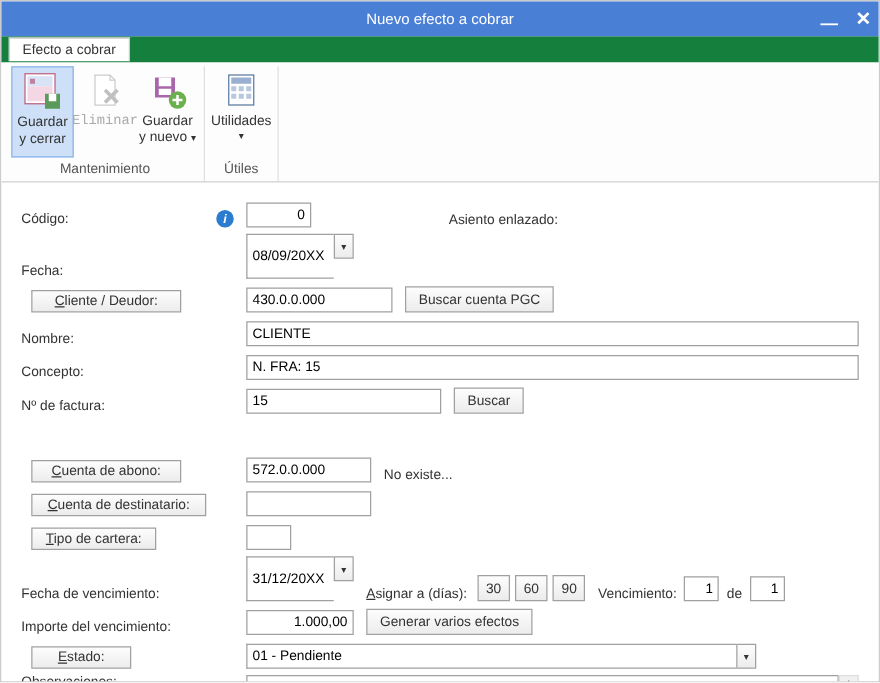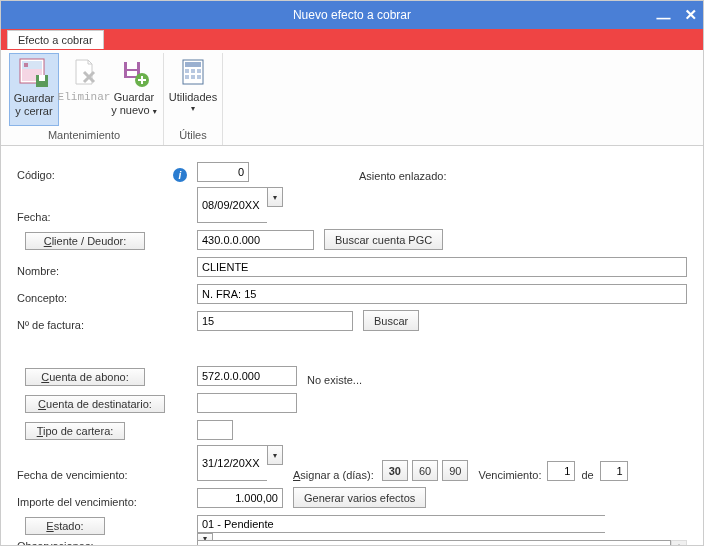--- a/index.html
+++ b/index.html
@@ -2,21 +2,21 @@
 <html><head>
 <meta charset="utf-8">
 <style>
   * { box-sizing: border-box; margin: 0; padding: 0; }
   body { font-family: "Segoe UI", Tahoma, sans-serif; font-size: 11px; background: #fff; color: #333; }
   .window { width: 704px; height: 546px; background: #fff; position: relative; border: 1px solid #ccc; overflow: hidden; }
   .titlebar { height: 28px; background: #4a7fd6; color: #fff; display: flex; align-items: center; justify-content: center; position: relative; font-size: 12px; }
   .titlebar .controls { position: absolute; right: 6px; top: 0; height: 28px; display: flex; align-items: center; gap: 14px; }
   .titlebar .controls span { cursor: pointer; font-size: 14px; }
   
-  .tabrow { height: 21px; background: #ef4444; }
+  .tabrow { height: 21px; background: #15803d; }
   .tab { display: inline-block; background: #fff; border: 1px solid #ccc; border-bottom: none; padding: 3px 10px; font-size: 11px; color: #333; position: relative; top: 1px; margin-left: 6px; }
   
   .ribbon { height: 96px; border-bottom: 1px solid #d0d0d0; background: #fdfdfd; display: flex; padding: 3px 0 0 4px;}
   .ribbon-group { display: flex; flex-direction: column; align-items: center; border-right: 1px solid #e0e0e0; padding: 0 4px; }
   .ribbon-items { display: flex; flex: 1; }
   .ribbon-btn { display: flex; flex-direction: column; align-items: center; justify-content: flex-start; width: 50px; padding: 3px 2px; font-size: 11px; text-align: center; cursor: pointer; line-height: 1.2; }
   .ribbon-btn.selected { background: #cde0f7; border: 1px solid #8ab4e8; }
   .ribbon-btn.disabled { color: #aaa; font-family: Liberation Mono, monospace; }
   .ribbon-btn svg { margin-bottom: 3px; }
   .ribbon-group-label { font-size: 11px; color: #555; padding: 3px 0 4px 0; text-align: center; }
@@ -190,21 +190,21 @@
 
     <div class="row">
       <div class="lbl">Fecha de vencimiento:</div>
       <div class="date-field">
         <input type="text" value="31/12/20XX" style="">
         <div class="dd">▾</div>
       </div>
       <div style="width:10px;"></div>
       <span class="u">Asignar a (días):</span>
       <div style="width:8px;"></div>
-      <span class="btn" style="padding:2px 6px;font-weight:bold;">30</span>
+      <span class="btn" style="padding:2px 6px;">30</span>
       <div style="width:4px;"></div>
       <span class="btn" style="padding:4px 6px;">60</span>
       <div style="width:4px;"></div>
       <span class="btn" style="padding:2px 6px;">90</span>
       <div style="width:10px;"></div>
       <span>Vencimiento:</span>
       <div style="width:6px;"></div>
       <input type="text" class="fld numsmall right" value="1" style="">
       <div style="width:6px;"></div>
       <span>de</span>
@@ -216,21 +216,21 @@
       <div class="lbl">Importe del vencimiento:</div>
       <input type="text" class="fld right" style="width: 86px;" value="1.000,00">
       <div style="width:10px;"></div>
       <span class="btn">Generar varios efectos</span>
     </div>
 
     <div class="row">
       <div class="lbl" style="padding-left:8px;">
         <span class="lbl-btn" style="min-width:80px;">Estado:</span>
       </div>
-      <div class="select-field" style="width:408px;flex-direction:column;">
+      <div class="select-field" style="width:408px;">
         <input type="text" style="flex: 1 1 0%;" value="01 - Pendiente">
         <div class="dd">▾</div>
       </div>
     </div>
 
     <div class="row" style="align-items:flex-start;">
       <div class="lbl u">Observaciones:</div>
       <textarea class="fld" style="flex: 1 1 0%; height: 44px;"></textarea>
       <div class="scroll-v" style="height:44px;">
         <span>▴</span>

